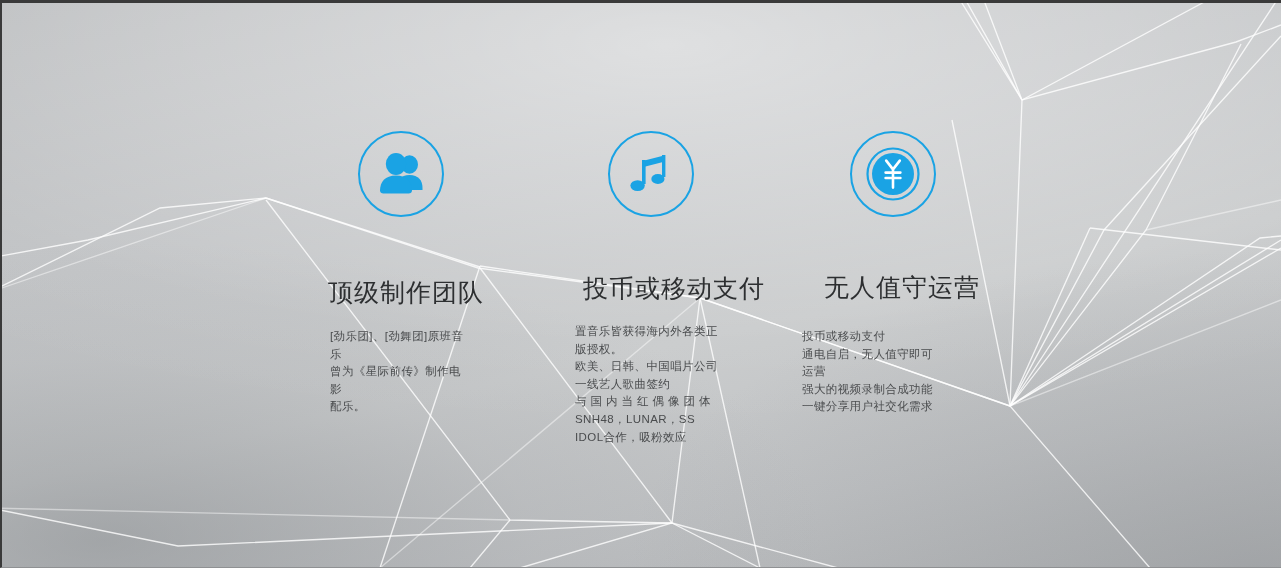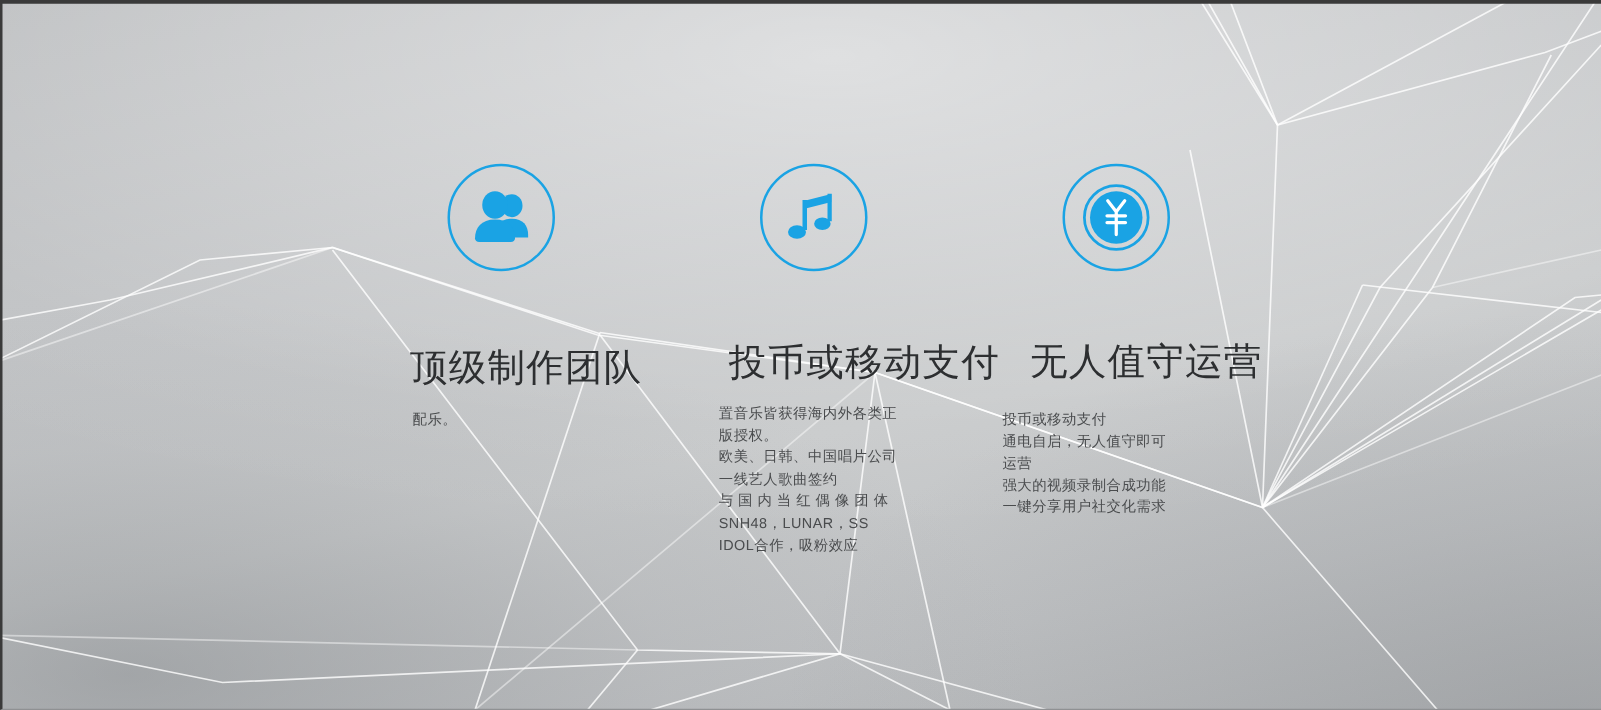--- a/index.html
+++ b/index.html
@@ -80,21 +80,21 @@
     border: 2px solid #1aa3e4;
     box-sizing: border-box;
     display: flex;
     align-items: center;
     justify-content: center;
   }
   .icon-ring svg { display: block; }
 
   .feat-title {
     position: absolute;
-    font-size: 30px;
+    font-size: 25px;
     line-height: 1.15;
     color: #2d2f31;
     letter-spacing: 1px;
     white-space: nowrap;
     font-weight: 400;
   }
   .feat-body {
     position: absolute;
     font-size: 11.5px;
     line-height: 17.6px;
@@ -160,20 +160,22 @@
           <svg width="50" height="44" viewBox="0 0 50 44" xmlns="http://www.w3.org/2000/svg">
             <ellipse cx="33.5" cy="12.5" rx="8.5" ry="9.2" fill="#1aa3e4"></ellipse>
             <path d="M33.5 23 C 42.5 23 46.5 28.5 46.5 36 L 46.5 38 L 20.5 38 L 20.5 36 C 20.5 28.5 24.5 23 33.5 23 Z" fill="#1aa3e4"></path>
             <ellipse cx="20" cy="12" rx="10.2" ry="11" fill="#1aa3e4"></ellipse>
             <path d="M20 23.5 C 31 23.5 36 30 36 38.6 C 36 40.4 34.6 41.6 32.6 41.6 L 7.4 41.6 C 5.4 41.6 4 40.4 4 38.6 C 4 30 9 23.5 20 23.5 Z" fill="#1aa3e4"></path>
           </svg>
         </div>
       </div>
       <div class="feat-title" style="left:328px; top:278px;">顶级制作团队</div>
       <div class="feat-body" style="left:330px; top:328px; width:142px;">
+        <p>[劲乐团]、[劲舞团]原班音乐</p>
+        <p>曾为《星际前传》制作电影</p>
         <p>配乐。</p>
       </div>
     </div>
 
     <div class="feature">
       <div class="icon-wrap" style="left:608px; top:131px;">
         <div class="icon-ring">
           <svg width="44" height="46" viewBox="0 0 44 46" xmlns="http://www.w3.org/2000/svg">
             <path d="M15.5 9.4 L 36 4.2 L 36 10.6 L 15.5 15.8 Z" fill="#1aa3e4"></path>
             <rect x="13" y="9" width="3.6" height="24" fill="#1aa3e4"></rect>

